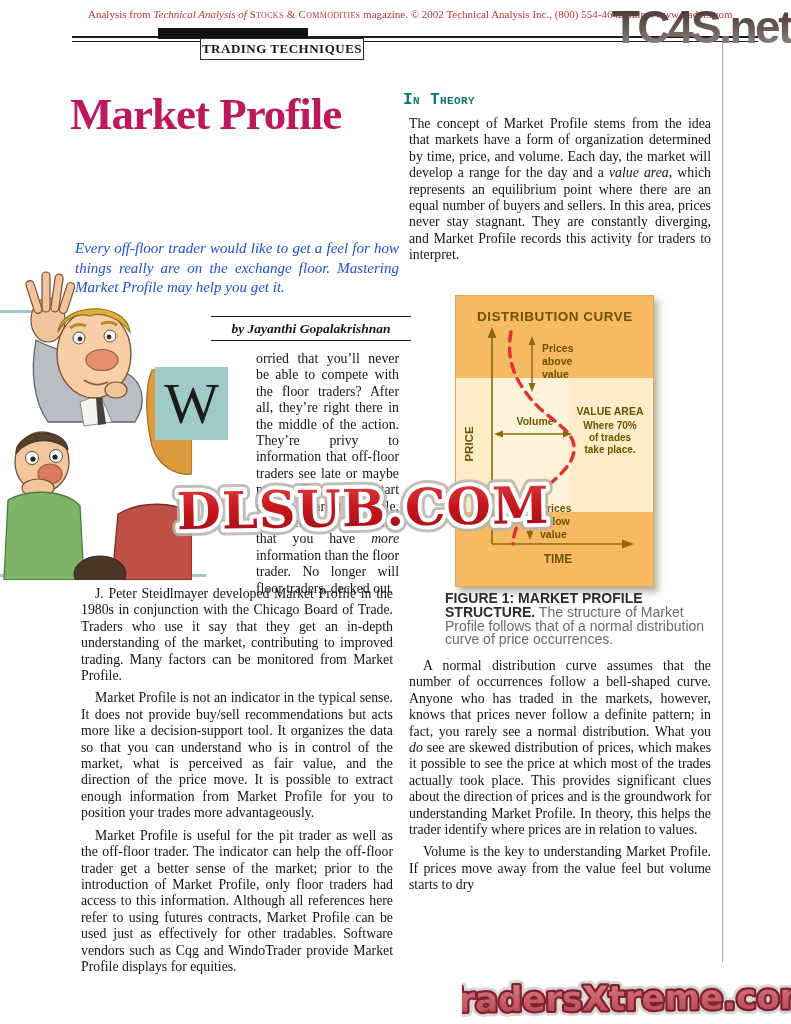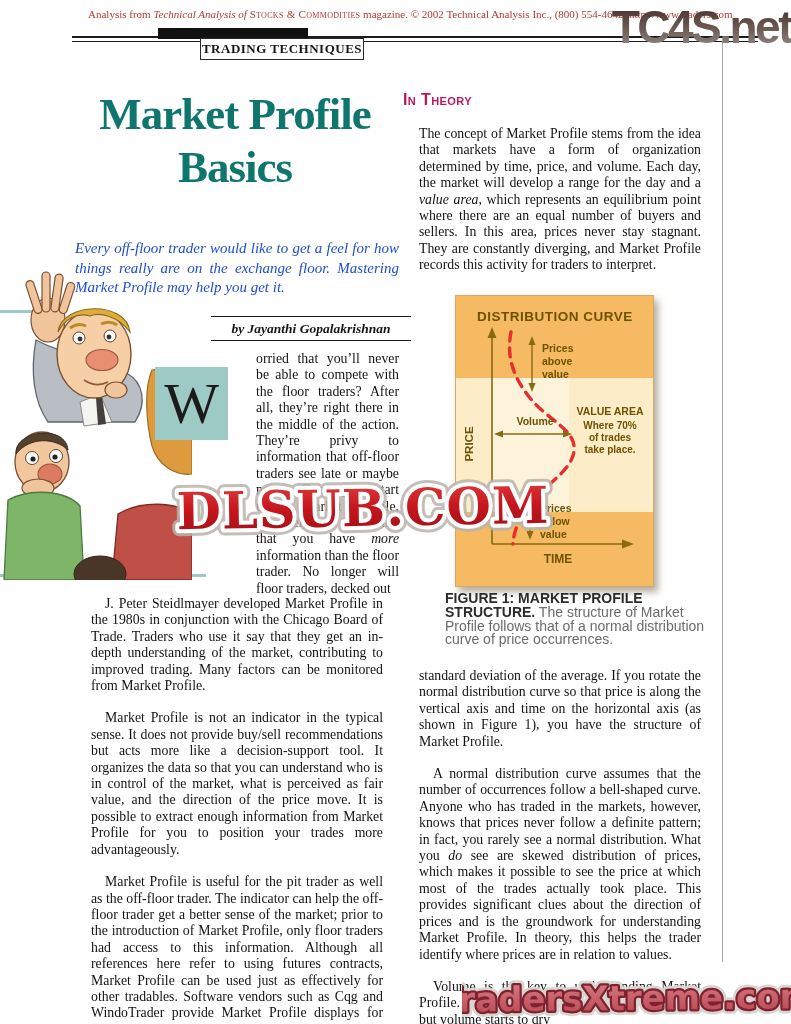--- a/index.html
+++ b/index.html
@@ -21,48 +21,48 @@
   #rule-top-2{left:72px;top:41px;width:686px;height:1px;}
   #section-bar{left:158px;top:28px;width:150px;height:11px;background:#111;}
   #section-box{
     left:152px;top:38px;width:162px;height:20px;background:#fff;
     border:1.5px solid #2a2a2a;display:flex;align-items:center;justify-content:center;
     font-weight:bold;font-size:13px;letter-spacing:.5px;font-family:"Liberation Serif",serif;margin-left:48px;
   }
   #column-rule-right{left:722px;top:41px;width:1px;height:921px;background:#a9a9a9;}
   
   #article-title{
-    left:70px;top:88px;width:330px;text-align:center;
-    font-weight:bold;font-size:45px;line-height:53px;letter-spacing:-1px;color:#0f766e;
+    left:70px;top:88px;width:330px;
+    font-weight:bold;font-size:45px;line-height:53px;letter-spacing:-1px;color:#be185d;
   }
   #standfirst{
     left:75px;top:239px;width:324px;font-style:italic;font-size:15px;line-height:19.5px;
     text-align:justify;color:#1d4ed8;
   }
   #byline-block{left:211px;top:316px;width:200px;text-align:center;}
   #byline-block .byline-rule{height:1px;background:#1c1c1c;}
   #byline-text{font-weight:bold;font-style:italic;font-size:13.5px;padding:4px 0 3px 0;}
   #teal-line-top{left:0;top:310px;width:57px;height:3px;background:#9ecac6;}
   #teal-line-bottom{left:0;top:574px;width:206px;height:3px;background:#9ecac6;}
   #illustration{left:0;top:262px;width:192px;height:318px;z-index:1;}
   #dropcap-box{
     left:155px;top:367px;width:73px;height:73px;background:#9ecac6;z-index:2;
     display:flex;align-items:center;justify-content:center;
   }
   #dropcap-letter{font-size:58px;line-height:60px;color:#1b1b1b;font-family:"Liberation Serif",serif;}
   .bodytext{font-size:13.8px;line-height:16.4px;text-align:justify;color:#131313;}
-  .bodytext p{margin:16px;}
+  .bodytext p{margin:6px;}
   .bodytext p.para{text-indent:14px;}
   .bodytext p.para.first{text-indent:0;}
   #narrow-para{left:256px;top:351px;width:143px;z-index:2;}
   #left-flow{left:75px;top:580px;width:324px;}
   
   #theory-heading{
-    left:403px;top:91px;width:200px;font-family:Liberation Sans, sans-serif;
-    font-variant:small-caps;font-weight:bold;font-size:16px;color:#be185d;letter-spacing:.4px;
+    left:403px;top:91px;width:200px;font-family:Liberation Mono, monospace;
+    font-variant:small-caps;font-weight:bold;font-size:16px;color:#0f766e;letter-spacing:.4px;
   }
   #right-top{left:403px;top:110px;width:314px;}
   #right-bottom{left:403px;top:652px;width:314px;}
   
   #figure-box{
     left:455px;top:295px;width:197px;height:290px;
     border:1px solid #d2ab68;box-shadow:4px 5px 7px rgba(90,70,40,.45);
     background:#c4b5fd;
   }
   #figure-caption{left:445px;top:592px;width:274px;font-family:"Liberation Sans",sans-serif;
@@ -87,21 +87,20 @@
   <div class="abs rule-h" id="rule-top-1"></div>
   <div class="abs rule-h" id="rule-top-2"></div>
   <div class="abs" id="section-bar"></div>
   <div class="abs" id="section-box">
     <span>TRADING TECHNIQUES</span>
   </div>
   <div class="abs" id="column-rule-right"></div>
 
   <div class="abs" id="article-title">
     <div>Market Profile</div>
-    <div>Basics</div>
   </div>
   <div class="abs" id="standfirst">Every off-floor trader would like to get a feel for how things really are on the exchange floor. Mastering Market Profile may help you get it.</div>
   <div class="abs" id="byline-block">
     <div class="byline-rule"></div>
     <div id="byline-text">by Jayanthi Gopalakrishnan</div>
     <div class="byline-rule"></div>
   </div>
 
   <div class="abs" id="teal-line-top"></div>
   <svg class="abs" id="illustration" viewBox="0 0 192 318">
@@ -211,23 +210,22 @@
         <text x="84" y="229">below</text>
         <text x="84" y="242">value</text>
       </g>
     </svg>
   </div>
   <div class="abs" id="figure-caption">
     <span class="capbold">FIGURE 1: MARKET PROFILE STRUCTURE.</span><span class="caprest"> The structure of Market Profile follows that of a normal distribution curve of price occurrences.</span>
   </div>
 
   <div class="abs bodytext" id="right-bottom">
-      <p class="para first">standard deviation of the average. If you rotate the normal distribution curve so that price is along the vertical axis and time on the horizontal axis (as shown in Figure 1), you have the structure of Market Profile.</p>
       <p class="para">A normal distribution curve assumes that the number of occurrences follow a bell-shaped curve. Anyone who has traded in the markets, however, knows that prices never follow a definite pattern; in fact, you rarely see a normal distribution. What you <em>do</em> see are skewed distribution of prices, which makes it possible to see the price at which most of the trades actually took place. This provides significant clues about the direction of prices and is the groundwork for understanding Market Profile. In theory, this helps the trader identify where prices are in relation to values.</p>
-      <p class="para">Volume is the key to understanding Market Profile. If prices move away from the value area but volume starts to dry</p>
+      <p class="para">Volume is the key to understanding Market Profile. If prices move away from the value feel but volume starts to dry</p>
     </div>
 
   <svg class="abs" id="wm-tc4s" width="200" height="56" viewBox="0 0 200 56">
     <defs>
       <linearGradient id="tcgrad" x1="0" y1="0" x2="0" y2="1">
         <stop offset="0" stop-color="#3f2a26"></stop>
         <stop offset="0.55" stop-color="#6e5c55"></stop>
         <stop offset="1" stop-color="#9a9693"></stop>
       </linearGradient>
     </defs>

